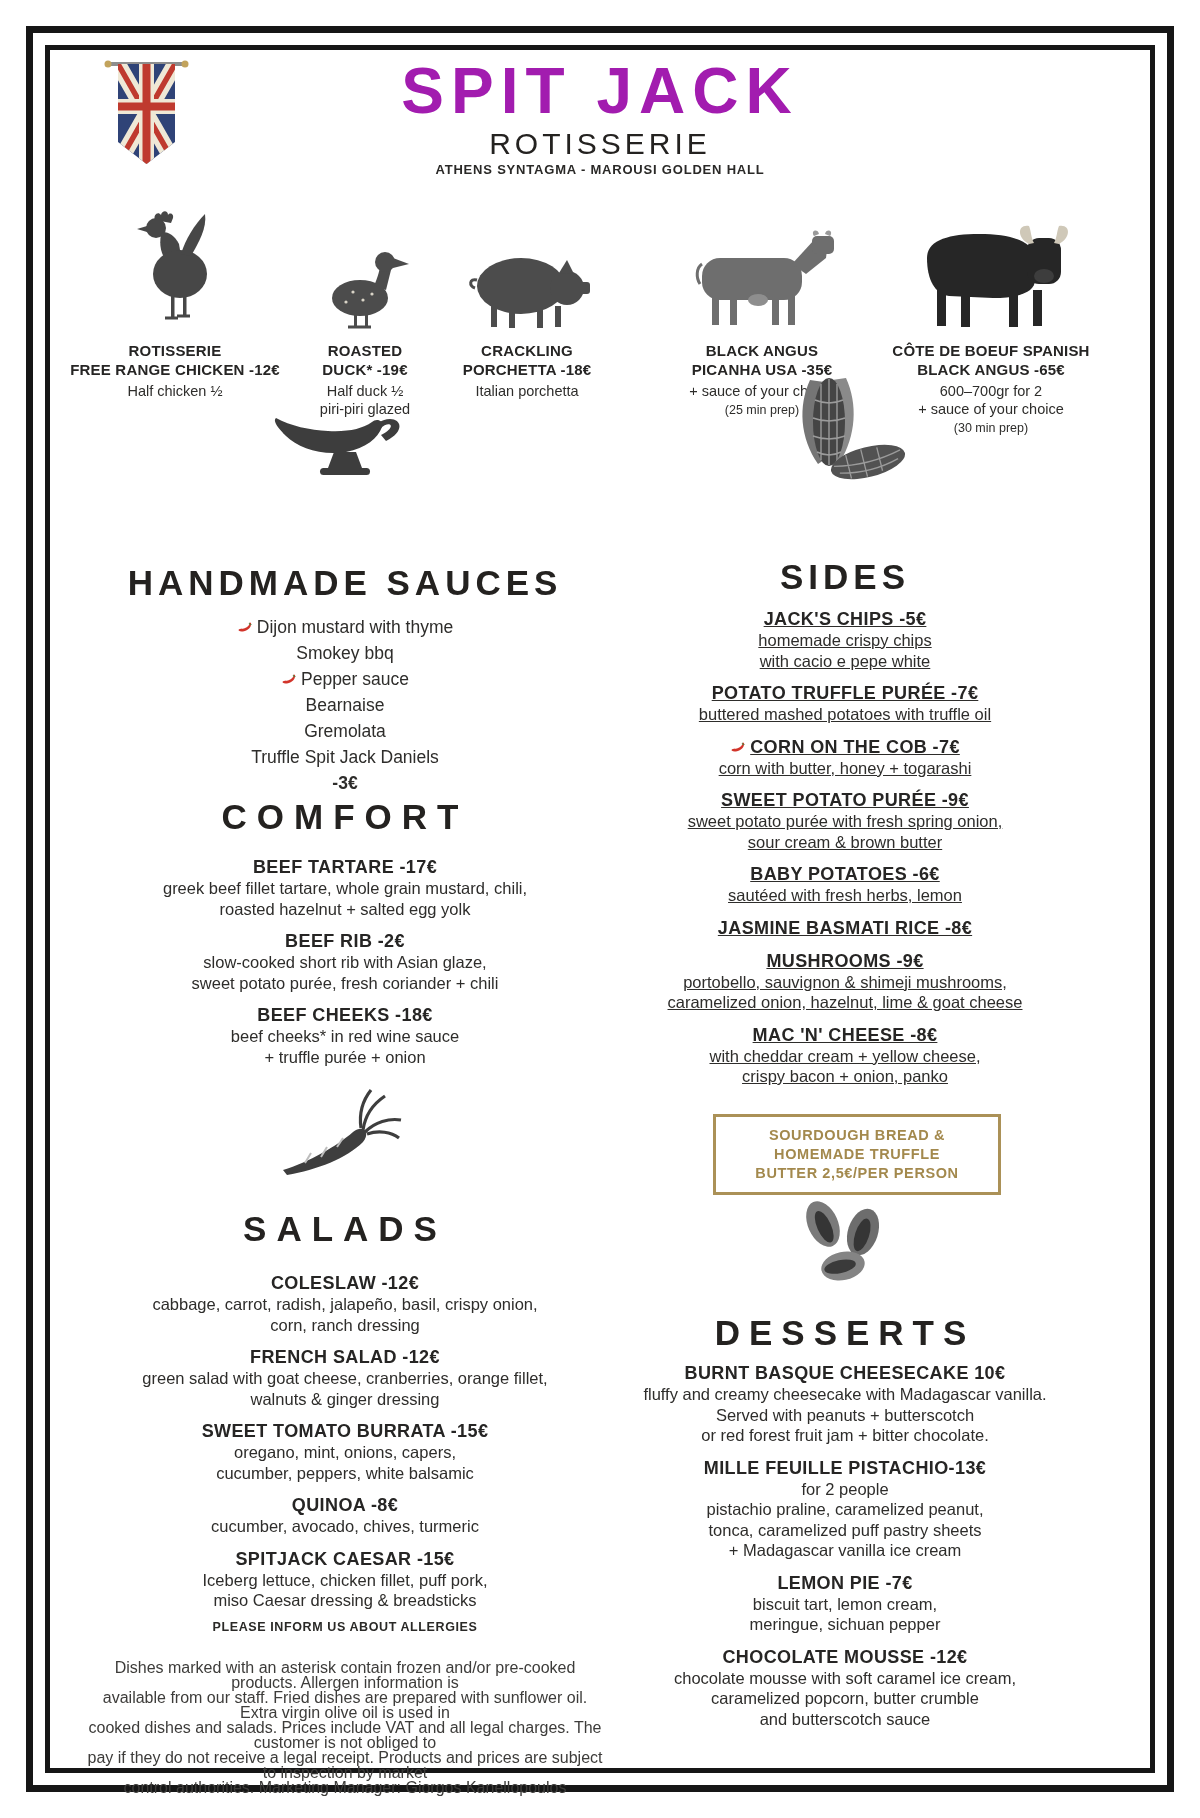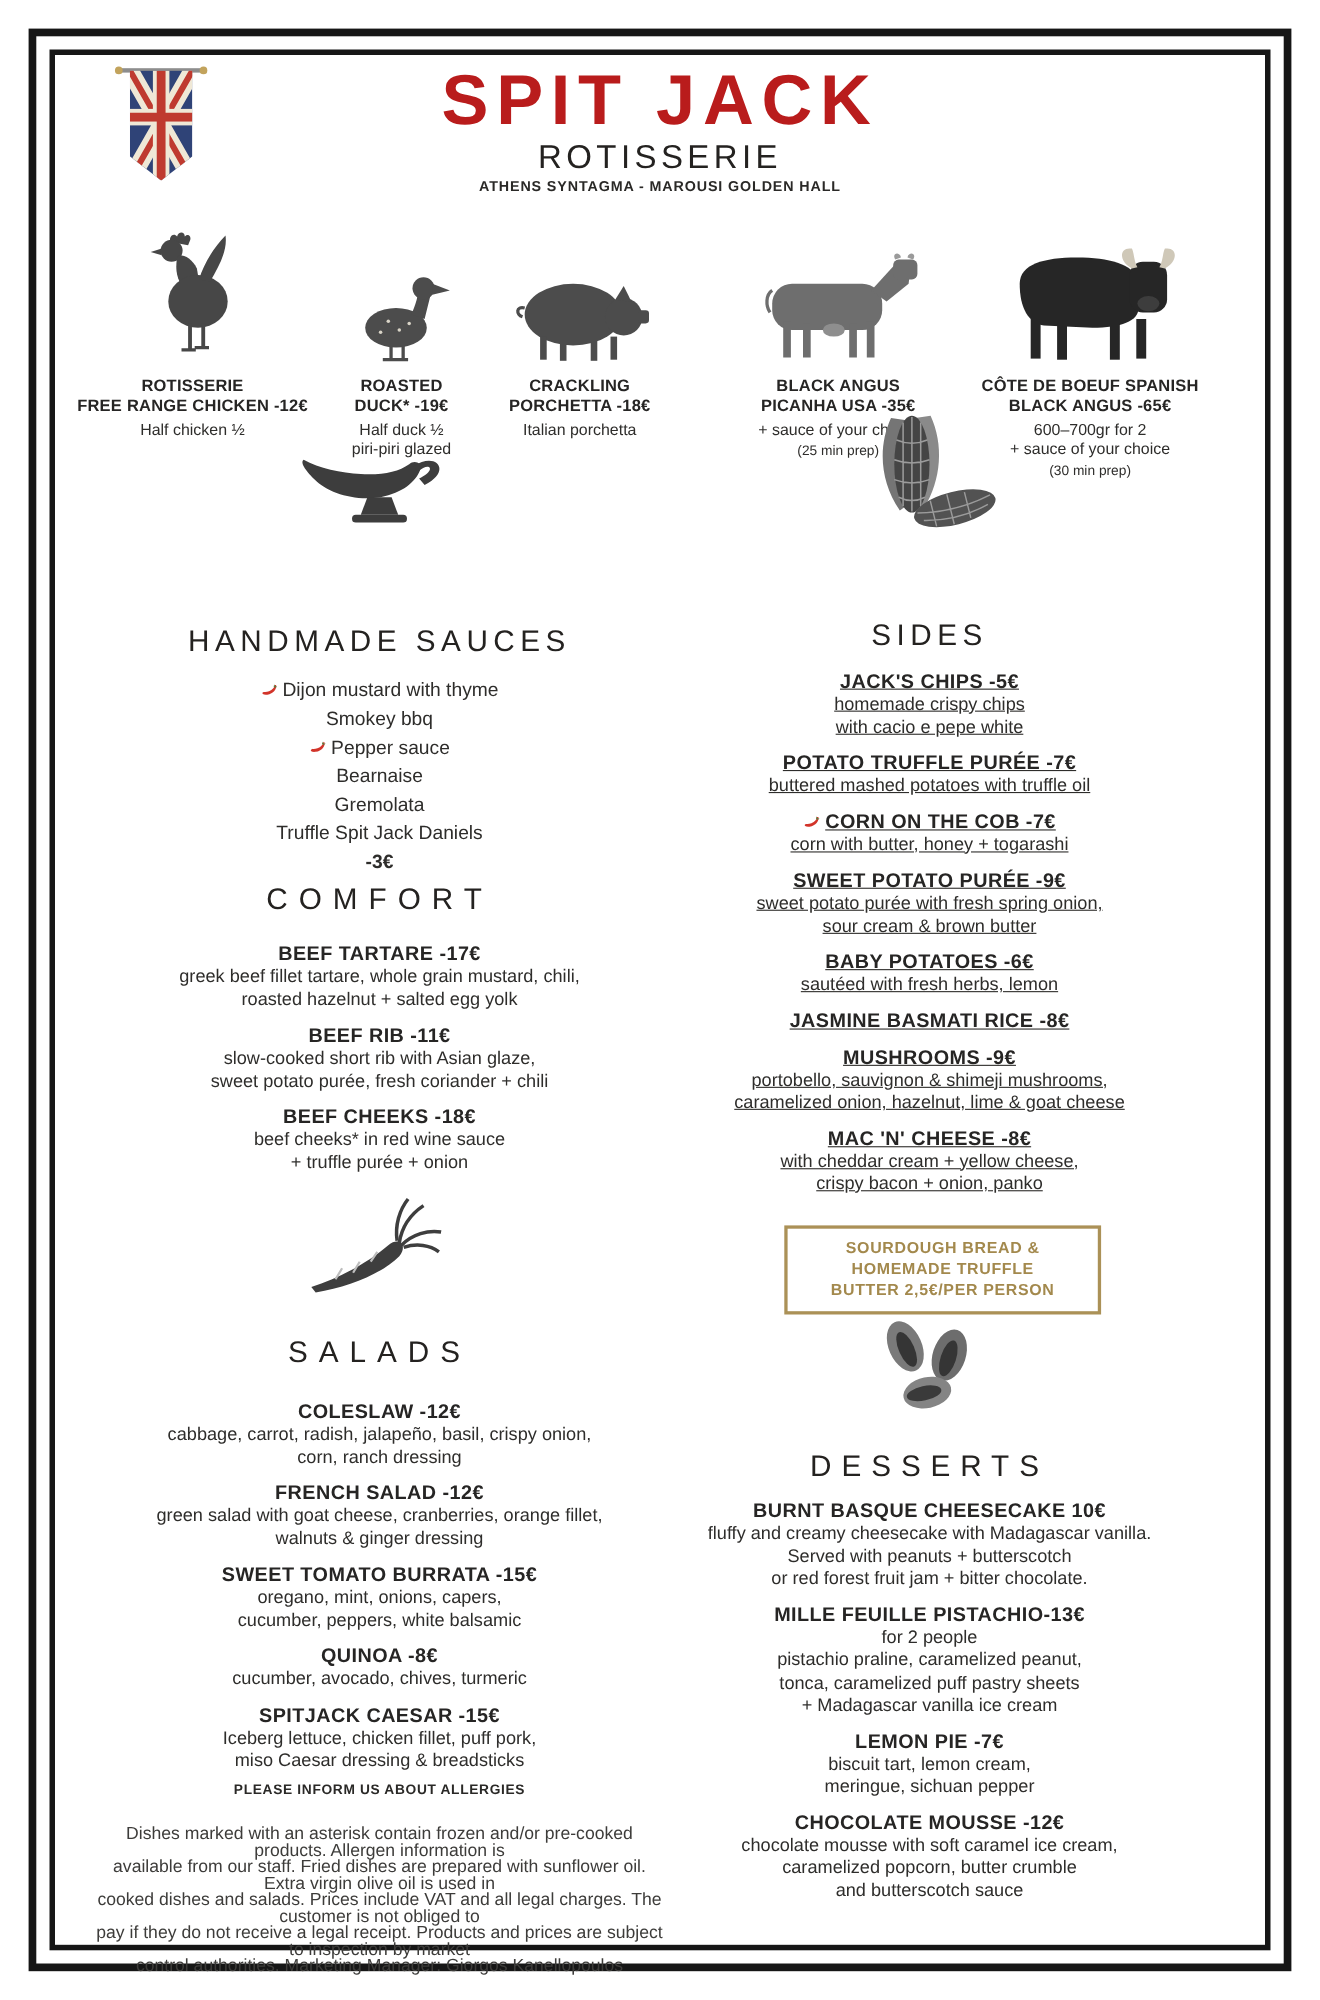--- a/index.html
+++ b/index.html
@@ -2,34 +2,34 @@
 <html><head>
 <meta charset="utf-8">
 <style>
   html,body{margin:0;padding:0;background:#ffffff;}
   .page{position:relative;width:1200px;height:1818px;background:#ffffff;
         font-family:"Liberation Sans",sans-serif;color:#2e2d2b;overflow:hidden;}
   .frame-outer{position:absolute;inset:26px;border:7px solid #161616;}
   .frame-inner{position:absolute;inset:45px;border:5px solid #161616;}
 
   .header{position:absolute;left:0;top:56px;width:1200px;text-align:center;}
-  .title{font-size:64px;font-weight:700;letter-spacing:7px;line-height:70px;color:#b91c1c;}
+  .title{font-size:64px;font-weight:700;letter-spacing:7px;line-height:70px;color:#a21caf;}
   .subtitle{font-size:30px;font-weight:400;letter-spacing:4px;line-height:36px;color:#242220;}
   .locations{font-size:13px;font-weight:700;letter-spacing:0.8px;color:#2a2927;}
 
   .flag{position:absolute;left:104px;top:52px;}
 
   .sig-item{position:absolute;top:200px;text-align:center;}
   .sig-img{height:132px;display:flex;align-items:flex-end;justify-content:center;margin-bottom:9px;}
   .sig-name{font-weight:700;font-size:15px;line-height:19px;letter-spacing:0.2px;white-space:pre-line;color:#262524;}
   .sig-desc{font-size:14.5px;line-height:18px;margin-top:3px;white-space:pre-line;}
   .sig-note{font-size:12.5px;line-height:16px;margin-top:2px;font-weight:400;}
 
   .sec{position:absolute;text-align:center;}
-  .section-title{margin:0;font-size:27px;font-weight:400;letter-spacing:5px;line-height:34px;color:#242220;}
+  .section-title{margin:0;font-size:35px;font-weight:700;letter-spacing:5px;line-height:34px;color:#242220;}
   .items{margin-top:24px;}
   .menu-item{margin-bottom:11px;}
   .mi-name{font-size:18px;font-weight:700;letter-spacing:0.4px;line-height:22px;color:#262524;}
   .mi-desc{font-size:16.5px;line-height:20.5px;white-space:pre-line;}
 
   .sauce-list{margin-top:14px;font-size:17.5px;line-height:26px;}
   .sauce-line{display:block;}
   .sauce-price{font-weight:700;}
 
   .chili{display:inline-block;width:16px;height:13px;margin-right:4px;vertical-align:-1px;}
@@ -287,21 +287,21 @@
 
   <div class="sec" style="left:105px;top:800px;width:480px;">
     <h2 class="section-title" style="letter-spacing:10px;">COMFORT</h2>
     <div class="items" style="margin-top:22px;">
       <div class="menu-item">
         <div class="mi-name">BEEF TARTARE -17€</div>
         <div class="mi-desc">greek beef fillet tartare, whole grain mustard, chili,
 roasted hazelnut + salted egg yolk</div>
       </div>
       <div class="menu-item">
-        <div class="mi-name">BEEF RIB -11€</div>
+        <div class="mi-name">BEEF RIB -2€</div>
         <div class="mi-desc">slow-cooked short rib with Asian glaze,
 sweet potato purée, fresh coriander + chili</div>
       </div>
       <div class="menu-item">
         <div class="mi-name">BEEF CHEEKS -18€</div>
         <div class="mi-desc">beef cheeks* in red wine sauce
 + truffle purée + onion</div>
       </div>
     </div>
   </div>

